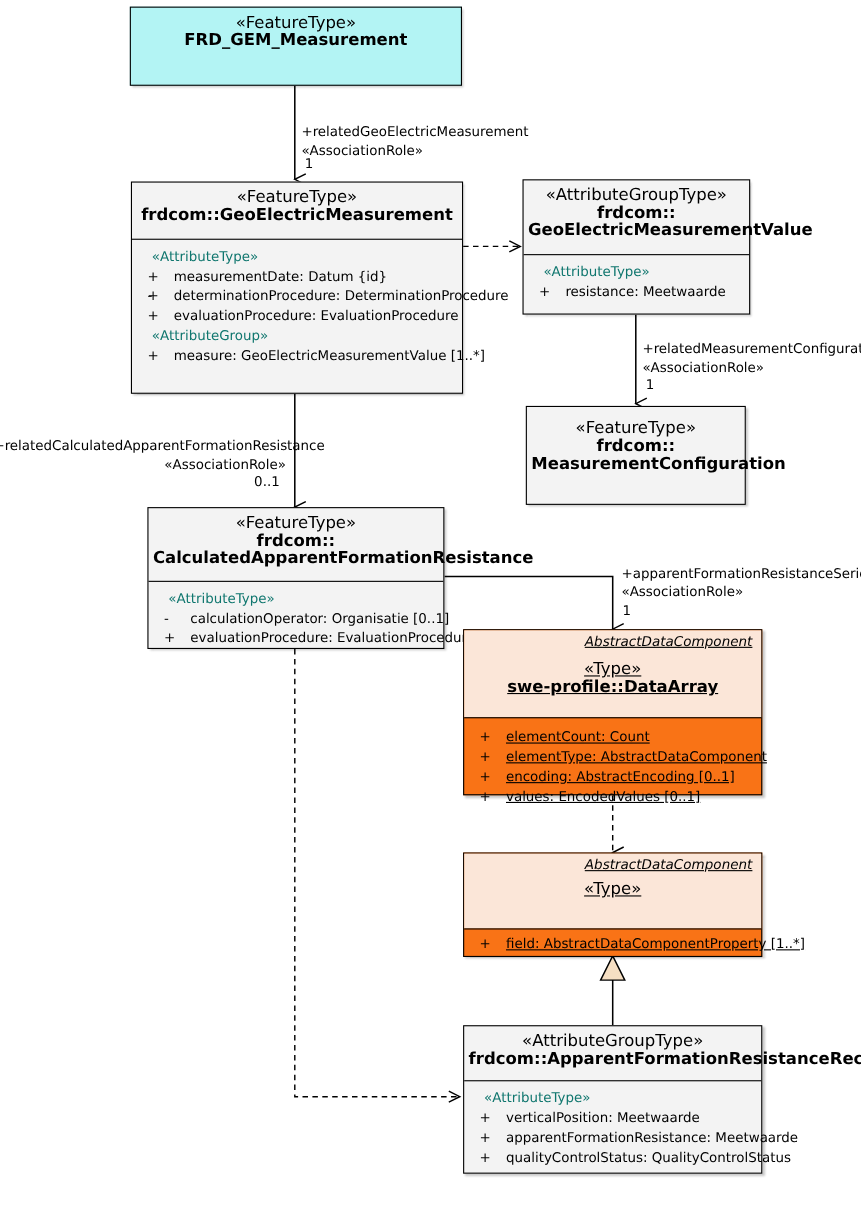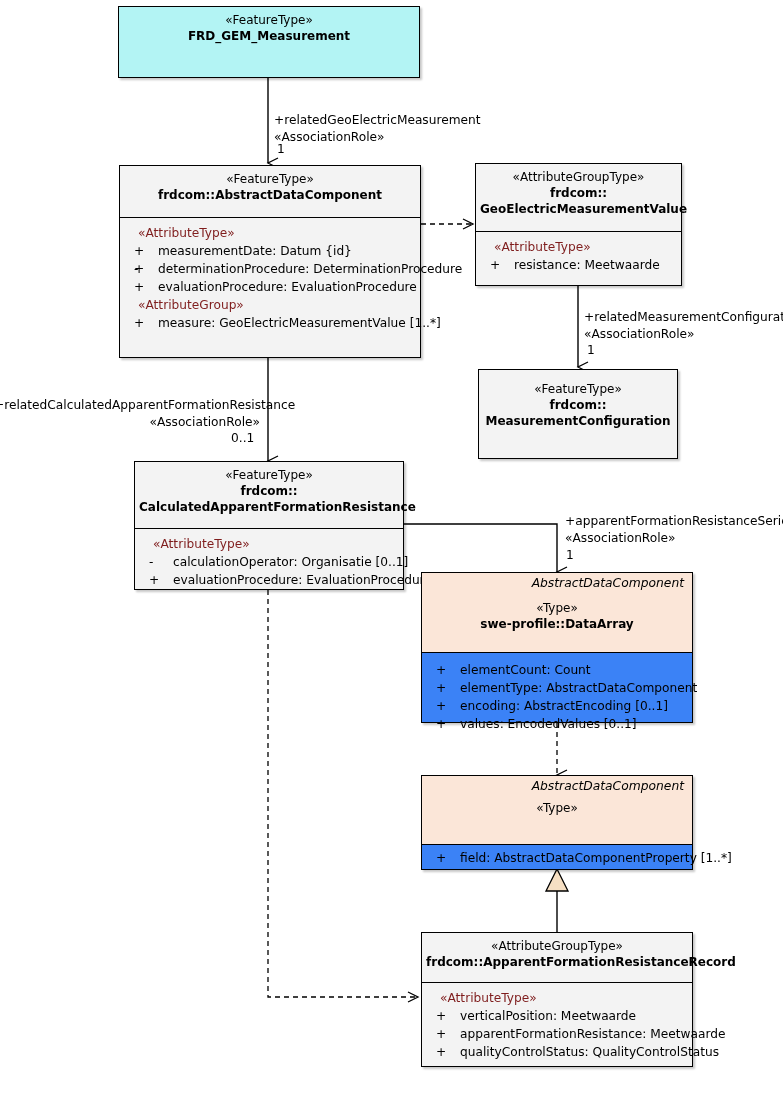--- a/index.html
+++ b/index.html
@@ -39,45 +39,45 @@
     padding: 6px 4px 7px 4px;
   }
   .uml-class .sep {
     border-top: 1.4px solid #000000;
   }
   .uml-class .body {
     box-sizing: border-box;
     padding: 6px 4px 7px 4px;
   }
   .stereo {
-    font-size: 12px;
+    font-size: 15px;
     color: #000000;
     line-height: 15px;
     white-space: nowrap;
   }
   .cname {
-    font-size: 12px;
+    font-size: 15px;
     font-weight: bold;
     color: #000000;
     line-height: 16px;
     white-space: nowrap;
     text-align: center;
   }
   .absname {
     font-size: 12.3px;
     font-style: italic;
     color: #000000;
     line-height: 15px;
     text-align: right;
     padding-right: 4px;
     white-space: nowrap;
   }
   .grp {
     font-size: 12.2px;
-    color: #7f1d1d;
+    color: #0f766e;
     line-height: 18px;
     padding-left: 14px;
     white-space: nowrap;
   }
   .attr {
     font-size: 12.2px;
     color: #000000;
     line-height: 18px;
     white-space: nowrap;
     position: relative;
@@ -87,21 +87,21 @@
     position: absolute;
     left: 10px;
     top: 0;
     width: 12px;
     text-align: left;
   }
   
   .theme-cyan   { background: #b3f4f4; }
   .theme-grey   { background: #f3f3f3; }
   .theme-peach  { background: #fbe6d8; }
-  .theme-peach2 { background: #3b82f6; }
+  .theme-peach2 { background: #f97316; text-decoration: underline; }
 
   .edge-label {
     position: absolute;
     font-size: 12.2px;
     color: #000000;
     line-height: 17px;
     white-space: nowrap;
     z-index: 6;
   }
   .edge-label.ralign { text-align: right; }
@@ -190,21 +190,21 @@
   <div class="uml-class theme-cyan" style="left:118px; top:6px; width:302px; height:72px;">
     <div class="head">
       <div class="stereo">«FeatureType»</div>
       <div class="cname">FRD_GEM_Measurement</div>
     </div>
   </div>
 
   <div class="uml-class theme-grey" style="left:119px; top:165px; width:302px; height:193px;">
     <div class="head" style="height:51px;">
       <div class="stereo">«FeatureType»</div>
-      <div class="cname">frdcom::AbstractDataComponent</div>
+      <div class="cname">frdcom::GeoElectricMeasurement</div>
     </div>
     <div class="body sep">
       <div class="grp">«AttributeType»</div>
       <div class="attr">
         <span class="vis">+</span>
         <span>measurementDate: Datum {id}</span>
       </div>
       <div class="attr">
         <span class="vis">-</span>
       </div>

